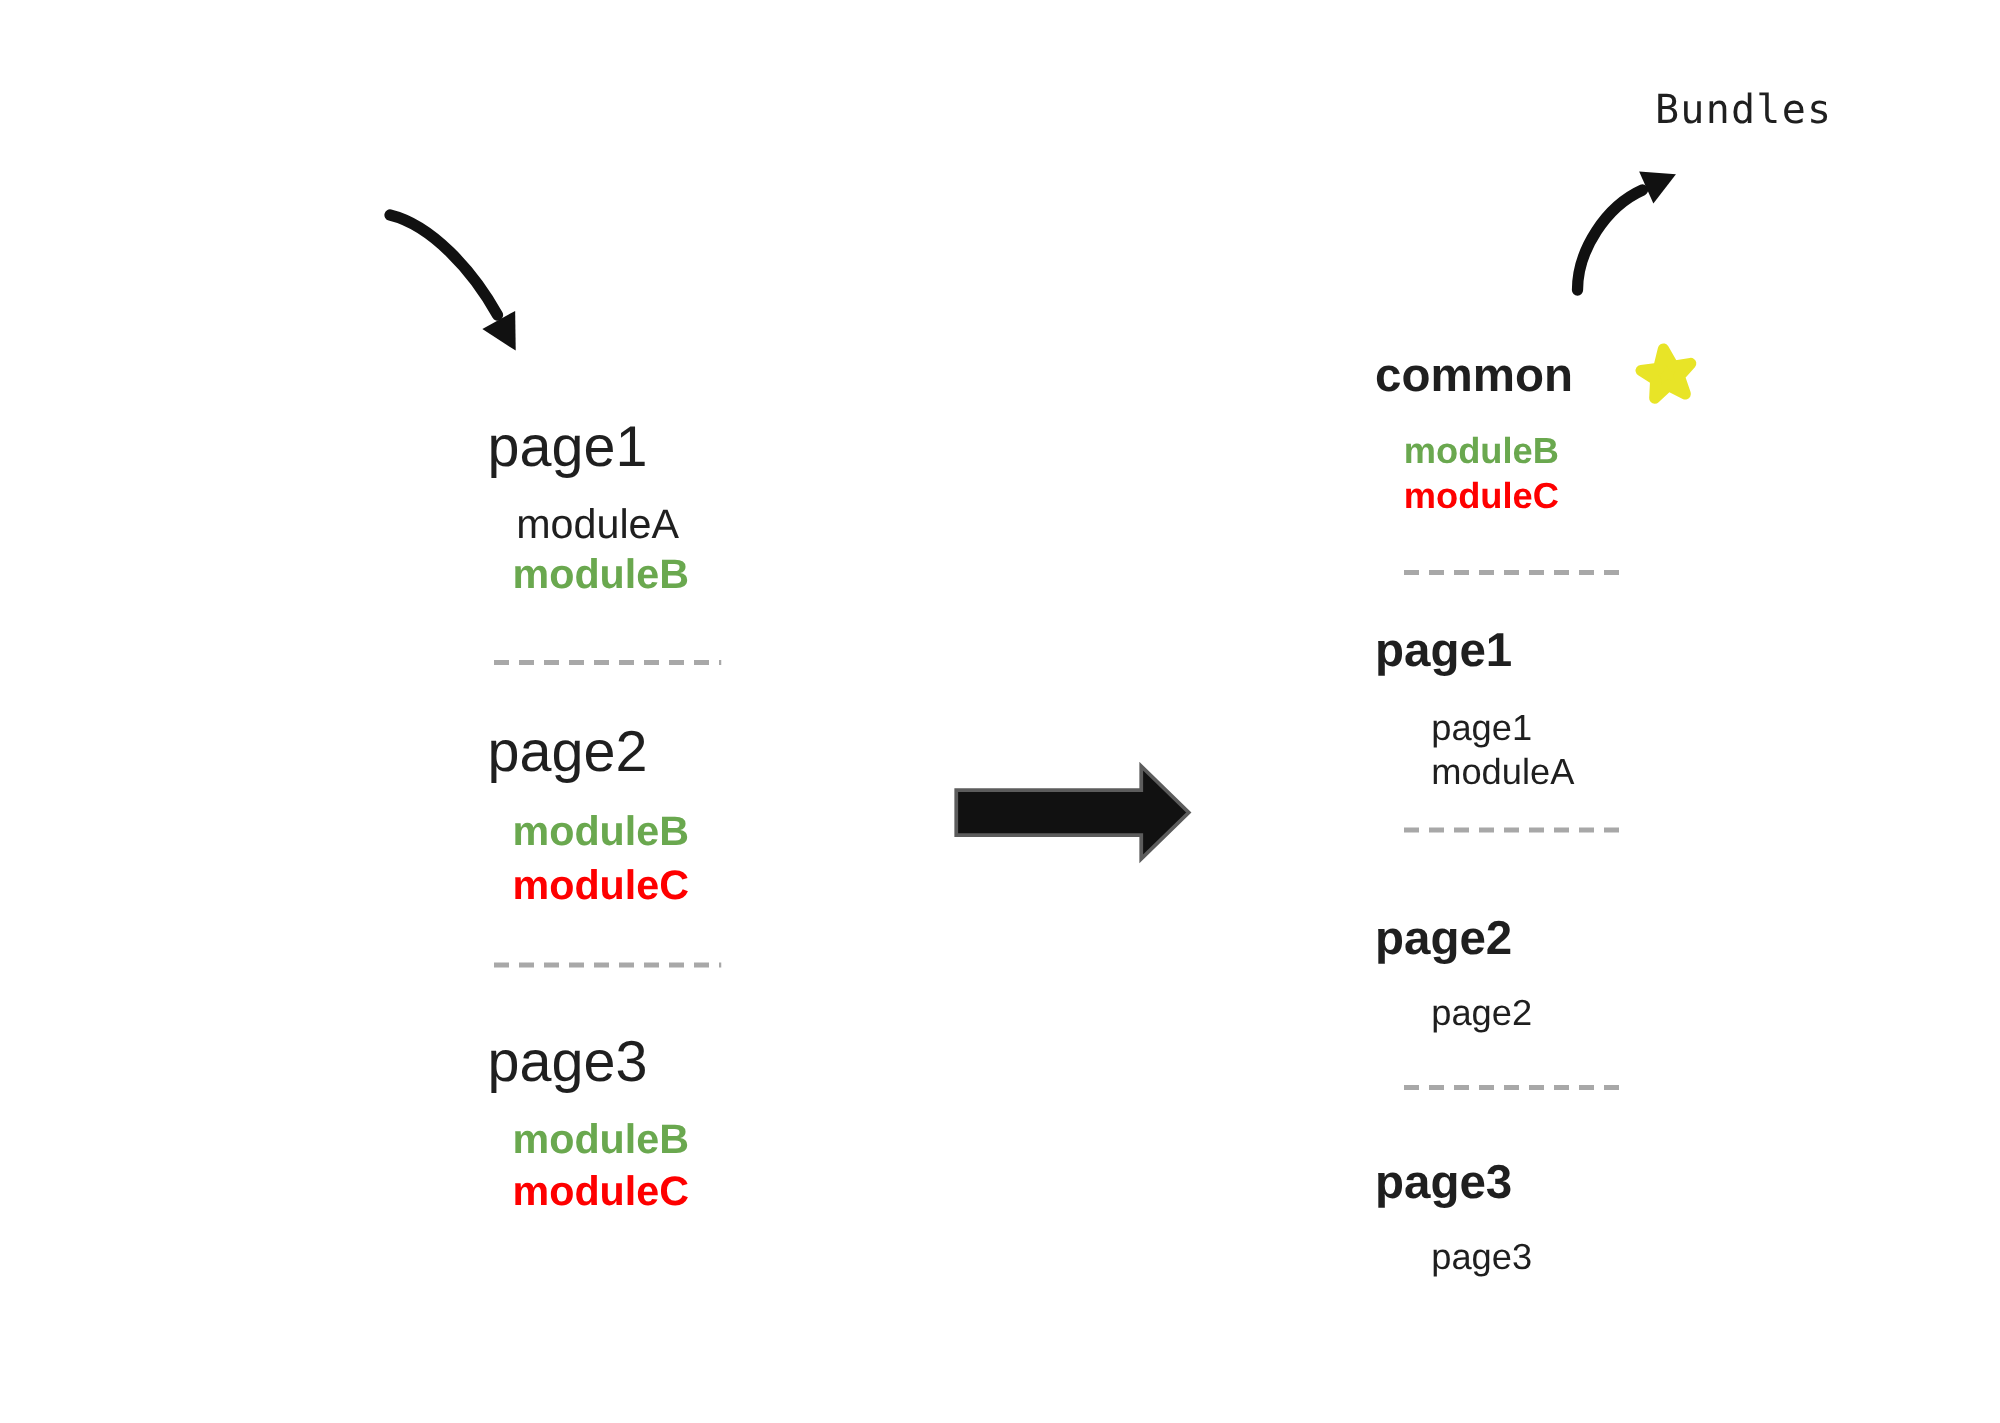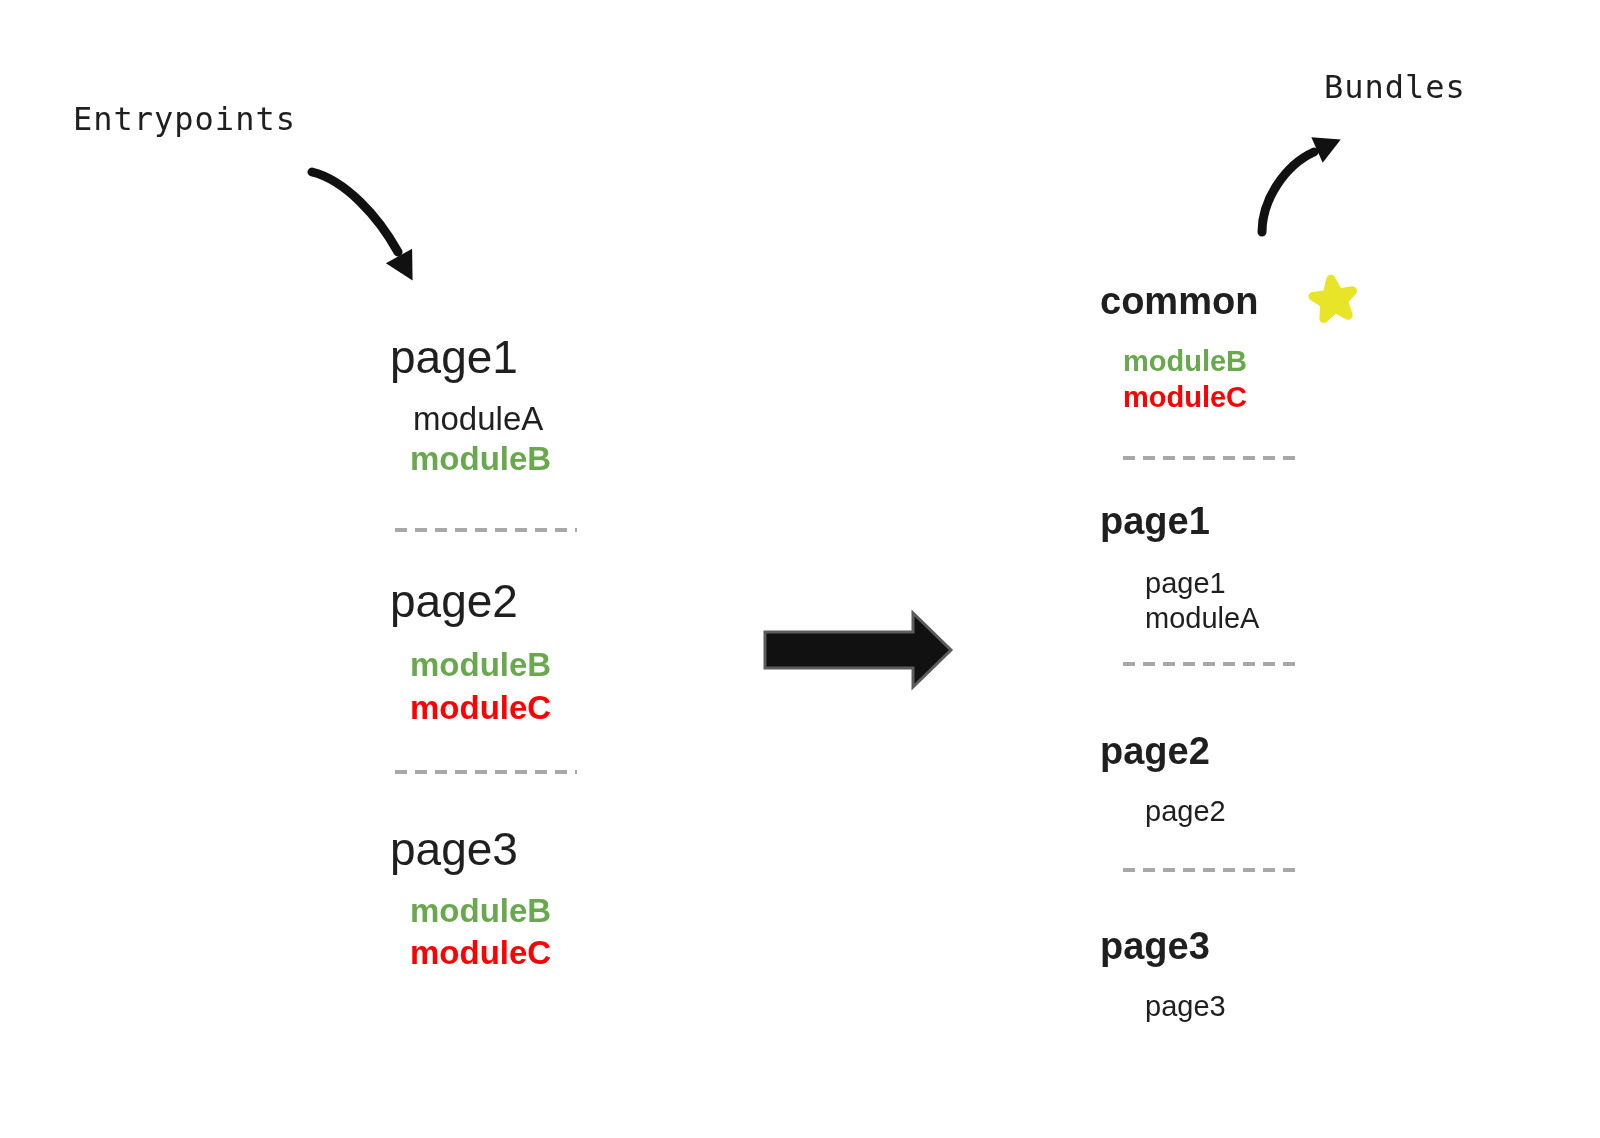--- a/index.html
+++ b/index.html
@@ -59,21 +59,20 @@
   }
 
   .arrow-svg { pointer-events: none; }
   .star-wrap { transform: rotate(-8deg); }
 </style>
 </head>
 <body>
 
 <div id="canvas">
 
-  <div class="abs mono-label" style="left:73px; top:100px;">Entrypoints</div>
   <div class="abs mono-label" style="left:1324px; top:68px;">Bundles</div>
 
   <svg class="abs arrow-svg" style="left:0; top:0;" width="1600" height="1138" viewBox="0 0 1600 1138">
 
     <g style="color:var(--arrow);">
       <path d="M 312 172 C 345 180, 378 216, 398 252" fill="none" stroke="currentColor" stroke-width="9" stroke-linecap="round"></path>
       <polygon points="0,-15 28,0 0,15" fill="currentColor" transform="translate(399,256) rotate(61)"></polygon>
     </g>
 
     <g style="color:var(--arrow);">

